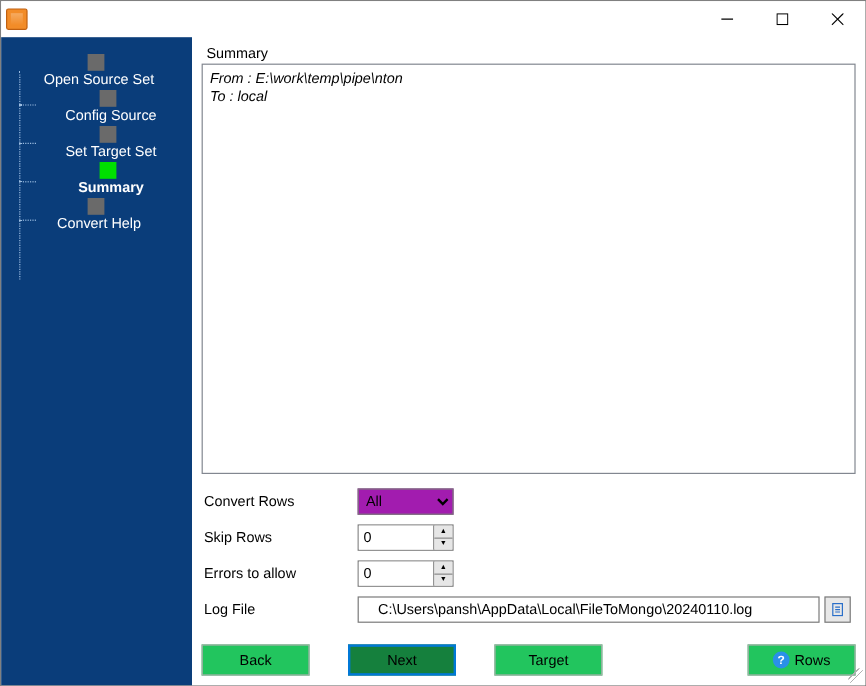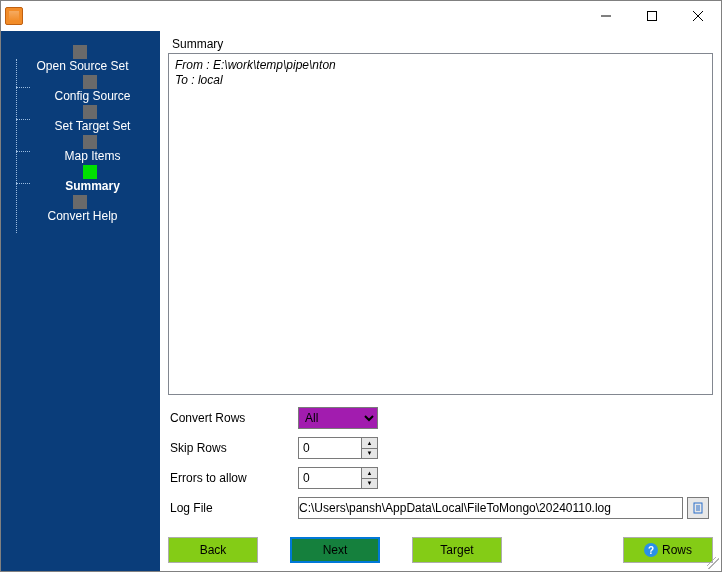--- a/index.html
+++ b/index.html
@@ -31,25 +31,25 @@
 .summary-box { flex: 1; border: 1px solid #828790; background: #fff; padding: 4px 6px; font-size: 12px; line-height: 15px; overflow: auto; white-space: pre; font-style: italic; }
 .form-area { margin-top: 12px; display: grid; grid-template-columns: 130px 1fr 30px; row-gap: 8px; align-items: center; }
 .form-label { padding-left: 2px; }
 .select, .spinner-wrap, .text-input { height: 22px; }
 .select { width: 80px; border: 1px solid #7a7a7a; background: #a21caf; font: inherit; padding: 1px 2px; }
 .spinner-wrap { width: 80px; display: flex; border: 1px solid #7a7a7a; }
 .spinner-wrap input { flex: 1; border: none; padding: 0 4px; font: inherit; min-width: 0; outline: none; }
 .spinner-btns { width: 16px; display: flex; flex-direction: column; border-left: 1px solid #7a7a7a; }
 .spinner-btns button { flex: 1; border: none; background: #e6e6e6; font-size: 6px; line-height: 1; cursor: pointer; padding: 0; }
 .spinner-btns button:first-child { border-bottom: 1px solid #7a7a7a; }
-.text-input { width: 100%; border: 1px solid #7a7a7a; padding: 2px 0; font: inherit; }
+.text-input { width: 100%; border: 1px solid #7a7a7a; padding: 2px 16px; font: inherit; }
 .browse-btn { width: 22px; height: 22px; border: 1px solid #7a7a7a; background: #e8e8e8; display: flex; align-items: center; justify-content: center; cursor: pointer; margin-left: 4px; }
 .browse-btn svg { width: 12px; height: 12px; }
 .button-row { display: flex; align-items: center; margin-top: 18px; gap: 0; }
-.btn { width: 90px; height: 26px; border: 1px solid #adadad; background: #84cc16; font: inherit; cursor: pointer; display: flex; align-items: center; justify-content: center; gap: 4px; }
+.btn { width: 90px; height: 26px; border: 1px solid #adadad; background: #22c55e; font: inherit; cursor: pointer; display: flex; align-items: center; justify-content: center; gap: 4px; }
 .btn.primary { border: 2px solid #0078d7; background: #15803d; }
 .spacer { width: 32px; }
 .flex-spacer { flex: 1; }
 .help-icon { width: 14px; height: 14px; border-radius: 50%; background: #2a90e8; color: #fff; display: inline-flex; align-items: center; justify-content: center; font-size: 10px; font-weight: bold; }
 .resize-grip { position: absolute; right: 2px; bottom: 2px; width: 12px; height: 12px; background:
   linear-gradient(135deg, transparent 0 6px, #b0b0b0 6px 7px, transparent 7px 9px, #b0b0b0 9px 10px, transparent 10px 12px); }
 </style>
 </head>
 <body>
 
@@ -91,24 +91,20 @@
         <span class="box"></span>
         <span class="lbl">Open Source Set</span>
       </div>
       <div class="tree-node child">
         <span class="box"></span>
         <span class="lbl">Config Source</span>
       </div>
       <div class="tree-node child">
         <span class="box"></span>
         <span class="lbl">Set Target Set</span>
-      </div>
-      <div class="tree-node child">
-        <span class="box"></span>
-        <span class="lbl">Map Items</span>
       </div>
       <div class="tree-node child active">
         <span class="box"></span>
         <span class="lbl">Summary</span>
       </div>
       <div class="tree-node last">
         <span class="box"></span>
         <span class="lbl">Convert Help</span>
       </div>
     </div>

